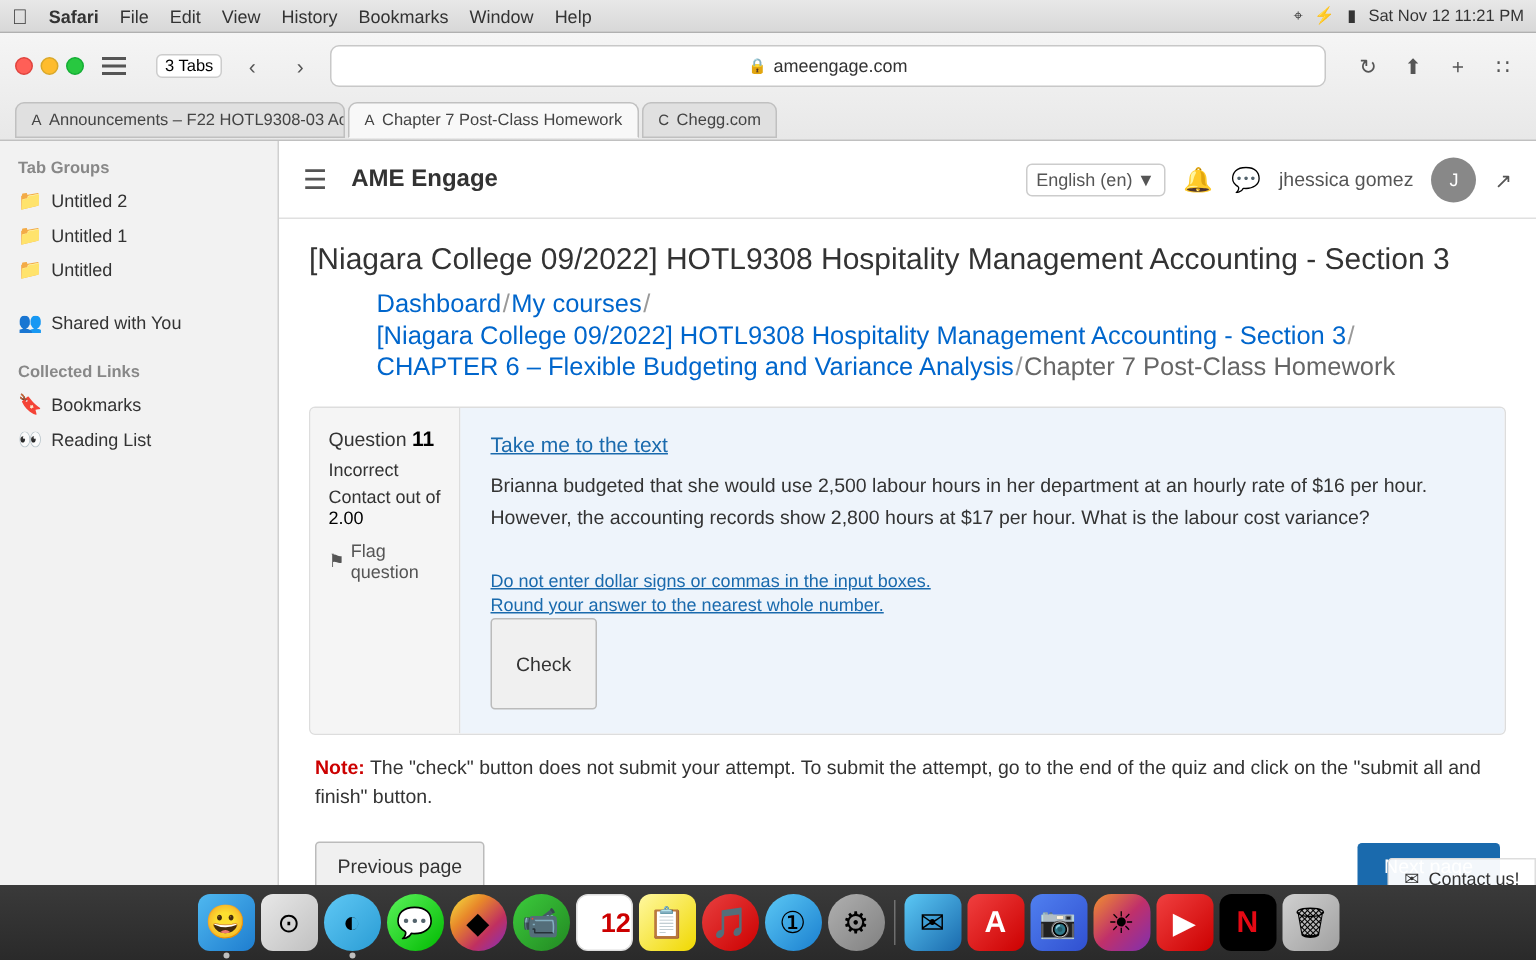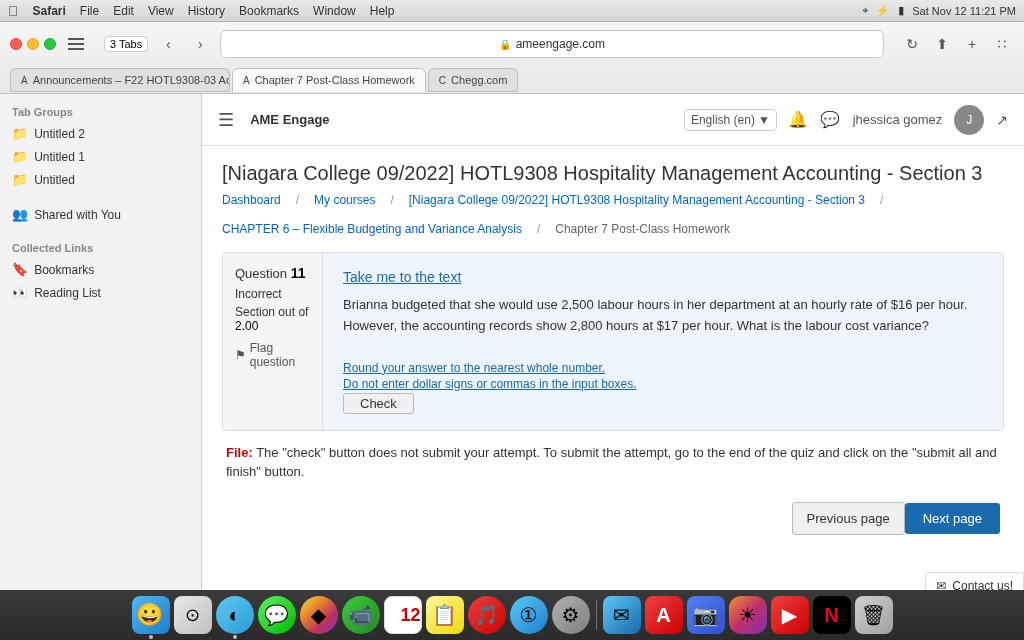--- a/index.html
+++ b/index.html
@@ -94,21 +94,21 @@
     .tab-favicon { font-size: 10px; }
 
     
     .main-layout {
       display: flex;
       height: calc(640px - 22px - 72px);
     }
 
     
     .sidebar {
-      width: 202px;
+      width: 186px;
       background: #f2f2f2;
       border-right: 1px solid #d0d0d0;
       overflow-y: auto;
       padding: 8px 0;
     }
     .sidebar-section { margin-bottom: 12px; }
     .sidebar-section-title {
       font-size: 11px; color: #888; padding: 4px 12px;
       font-weight: 600; text-transform: none;
     }
@@ -129,21 +129,21 @@
     .ame-header {
       background: #fff;
       border-bottom: 1px solid #e0e0e0;
       display: flex;
       align-items: center;
       padding: 0 16px;
       height: 52px;
       gap: 12px;
     }
     .hamburger { font-size: 18px; color: #555; cursor: pointer; }
-    .ame-logo { font-size: 13px; font-weight: 600; color: #333; margin-left: 4px; }
+    .ame-logo { font-size: 16px; font-weight: 600; color: #333; margin-left: 4px; }
     .ame-header-right { 
       margin-left: auto; display: flex; align-items: center; gap: 12px; font-size: 13px; 
     }
     .lang-selector { 
       display: flex; align-items: flex-end; gap: 3px; color: #555; cursor: pointer;
       border: 1px solid #ccc; border-radius: 4px; padding: 3px 6px; font-size: 12px;
     }
     .notif-icon { color: #555; font-size: 16px; cursor: pointer; }
     .chat-icon { color: #555; font-size: 16px; cursor: pointer; }
     .user-name { color: #555; font-size: 13px; font-weight: 500; }
@@ -154,21 +154,21 @@
     .expand-icon { color: #555; font-size: 14px; cursor: pointer; }
 
     
     .page-content {
       padding: 16px 20px;
     }
     .page-title {
       font-size: 20px; font-weight: 500; color: #333; margin-bottom: 8px;
     }
     .breadcrumb {
-      font-size: 12px; color: #666; display: flex; flex-wrap: wrap; gap: 15px; margin-bottom: 16px;
+      font-size: 17px; color: #666; display: flex; flex-wrap: wrap; gap: 1px; margin-bottom: 16px; margin-left: 45px;
     }
     .breadcrumb a { color: #0066cc; text-decoration: none; }
     .breadcrumb-sep { color: #999; }
 
     
     .question-container {
       display: flex;
       gap: 0;
       border: 1px solid #ddd;
       border-radius: 4px;
@@ -214,34 +214,34 @@
       width: 100px; height: 28px; border: 1px solid #bbb; border-radius: 3px;
       padding: 0 6px; font-size: 13px; background: #fff;
     }
     .answer-select {
       height: 28px; border: 1px solid #bbb; border-radius: 3px;
       padding: 0 4px; font-size: 13px; background: #fff; cursor: pointer;
     }
 
     .check-btn {
       background: #f0f0f0; border: 1px solid #bbb; border-radius: 3px;
-      padding: 2px 16px; font-size: 13px; cursor: pointer; color: #333;
+      padding: 22px 16px; font-size: 13px; cursor: pointer; color: #333;
     }
 
     
     .note-section {
       font-size: 13px; color: #333; margin-top: 8px; padding: 0 4px;
       line-height: 1.5;
     }
     .note-bold { font-weight: 700; color: #cc0000; }
     .note-text { color: #333; }
 
     
     .bottom-nav {
-      display: flex; align-items: center; justify-content: flex-end;
+      display: flex; align-items: center; justify-content: space-between;
       padding: 12px 4px; margin-top: 8px;
     }
     .prev-btn {
       background: #f0f0f0; border: 1px solid #bbb; border-radius: 3px;
       padding: 8px 14px; font-size: 13px; cursor: pointer; color: #333;
     }
     .next-btn {
       background: #1a6aad; border: none; border-radius: 3px;
       padding: 8px 18px; font-size: 13px; cursor: pointer; color: #fff;
     }
@@ -434,38 +434,38 @@
         <span>Chapter 7 Post-Class Homework</span>
       </div>
 
       <div class="question-container">
         <div class="question-sidebar">
           <div>
             <span class="question-label">Question</span>
             <span class="question-num">11</span>
           </div>
           <div class="question-status">Incorrect</div>
-          <div class="question-marked">Section out of</div>
+          <div class="question-marked">Contact out of</div>
           <div class="question-marked-val">2.00</div>
           <div class="flag-btn">
             <span>⚑</span>
             <span>Flag question</span>
           </div>
         </div>
         <div class="question-main">
           <div class="take-me-text">Take me to the text</div>
           <div class="question-body">Brianna budgeted that she would use 2,500 labour hours in her department at an hourly rate of $16 per hour. However, the accounting records show 2,800 hours at $17 per hour. What is the labour cost variance?</div>
+          <div class="question-note">Do not enter dollar signs or commas in the input boxes.</div>
           <div class="question-note">Round your answer to the nearest whole number.</div>
-          <div class="question-note">Do not enter dollar signs or commas in the input boxes.</div>
           <button class="check-btn">Check</button>
         </div>
       </div>
 
       <div class="note-section">
-        <span class="note-bold">File:</span>
+        <span class="note-bold">Note:</span>
         <span class="note-text"> The "check" button does not submit your attempt. To submit the attempt, go to the end of the quiz and click on the "submit all and finish" button.</span>
       </div>
 
       <div class="bottom-nav">
         <button class="prev-btn">Previous page</button>
         <button class="next-btn">Next page</button>
       </div>
     </div>
 
     <div class="contact-bar">

